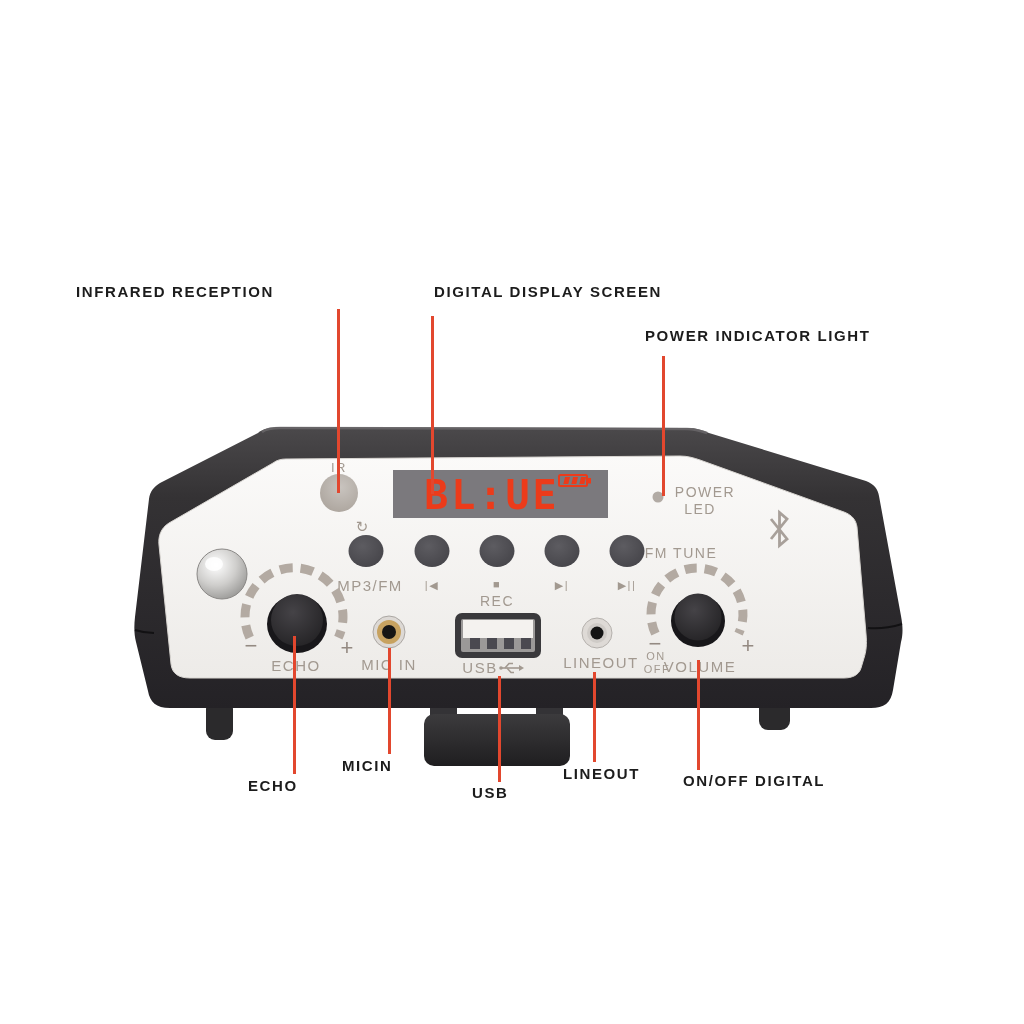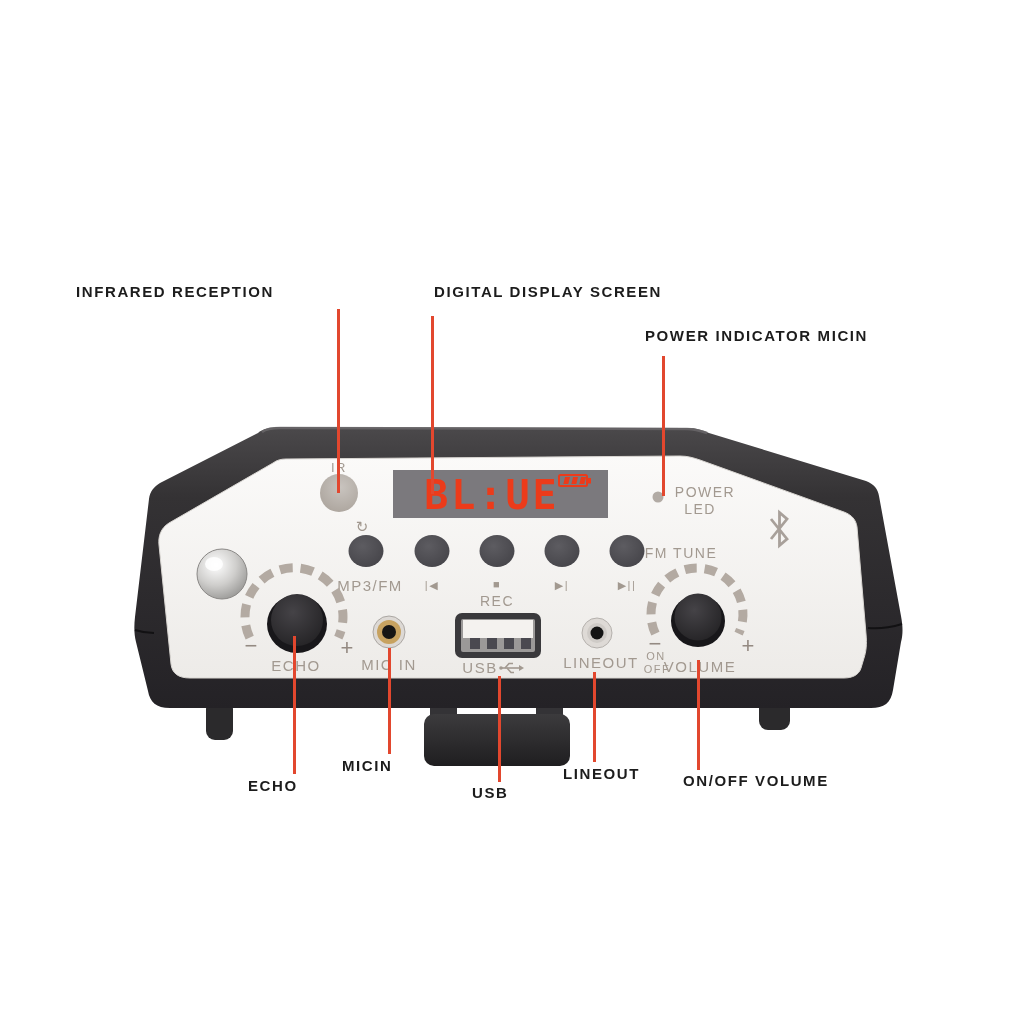--- a/index.html
+++ b/index.html
@@ -182,26 +182,26 @@
     <circle cx="698" cy="617" r="23.5" fill="url(#knobGrad)"></circle>
     <text x="655" y="651" font-size="22" fill="#948a82" text-anchor="middle">−</text>
     <text x="748" y="653" font-size="22" fill="#948a82" text-anchor="middle">+</text>
     <text x="656" y="660" font-size="11" class="ptxt" text-anchor="middle">ON</text>
     <text x="657" y="673" font-size="11" class="ptxt" text-anchor="middle">OFF</text>
     <text x="700" y="672" font-size="15" class="ptxt" text-anchor="middle">VOLUME</text>
   </svg>
 
   <div class="callout" style="left:76px;top:283px;">INFRARED RECEPTION</div>
   <div class="callout" style="left:403px;top:283px;margin-left:31px;">DIGITAL DISPLAY SCREEN</div>
-  <div class="callout" style="left:645px;top:327px;">POWER INDICATOR MICIN</div>
+  <div class="callout" style="left:645px;top:327px;">POWER INDICATOR LIGHT</div>
   <div class="callout" style="left:248px;top:777px;">ECHO</div>
   <div class="callout" style="left:342px;top:757px;text-align:center;">MICIN</div>
   <div class="callout" style="left:472px;top:784px;">USB</div>
   <div class="callout" style="left:563px;top:765px;">LINEOUT</div>
-  <div class="callout" style="left:683px;top:772px;">ON/OFF VOLUME</div>
+  <div class="callout" style="left:683px;top:772px;">ON/OFF DIGITAL</div>
 
   <div class="redline" style="left:337px;top:309px;height:184px;"></div>
   <div class="redline" style="left:431px;top:316px;height:178px;"></div>
   <div class="redline" style="left:662px;top:356px;height:140px;"></div>
   <div class="redline" style="left:293px;top:636px;height:138px;"></div>
   <div class="redline" style="left:388px;top:648px;height:106px;"></div>
   <div class="redline" style="left:498px;top:676px;height:106px;"></div>
   <div class="redline" style="left:593px;top:672px;height:90px;"></div>
   <div class="redline" style="left:697px;top:660px;height:110px;"></div>
 

